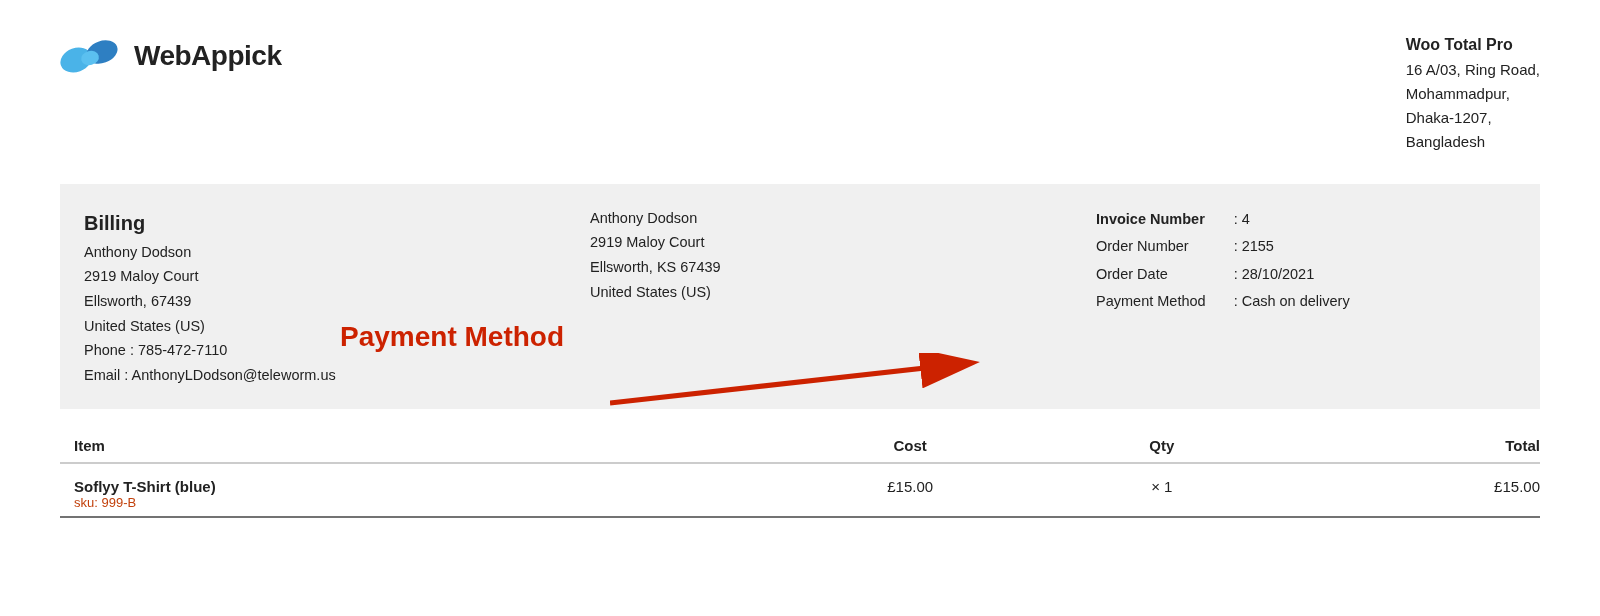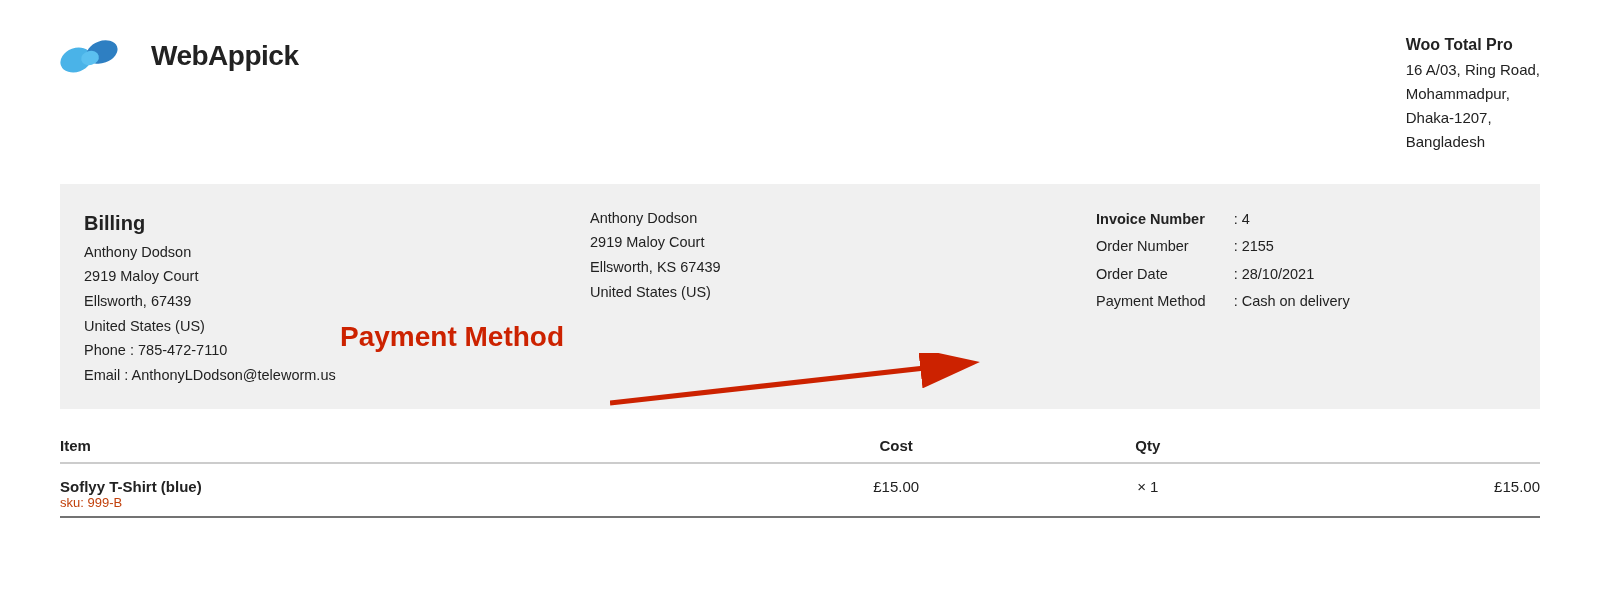--- a/index.html
+++ b/index.html
@@ -18,21 +18,21 @@
     
     .header {
       display: flex;
       justify-content: space-between;
       align-items: flex-start;
       margin-bottom: 30px;
     }
     .logo-area {
       display: flex;
       align-items: center;
-      gap: 27px;
+      gap: 10px;
     }
     .logo-icon {
       width: 64px;
       height: 48px;
     }
     .logo-text {
       font-size: 28px;
       font-weight: 900;
       color: #222;
       letter-spacing: -0.5px;
@@ -87,21 +87,21 @@
     .table-section {
       margin-top: 18px;
     }
     .table-header {
       display: flex;
       border-bottom: 2px solid #ccc;
       padding: 10px 0 8px 0;
       font-weight: 700;
       font-size: 15px;
     }
-    .col-item { flex: 0 0 48%; }
+    .col-item { flex: 0 0 48%; margin-left: 14px; }
     .col-cost { flex: 0 0 17%; text-align: center; }
     .col-qty  { flex: 0 0 17%; text-align: center; }
     .col-total{ flex: 1; text-align: right; }
 
     .table-row {
       display: flex;
       padding: 14px 0 6px 0;
       font-size: 15px;
       border-bottom: 2px solid #737373;
     }
@@ -194,20 +194,21 @@
       </defs>
     </svg>
     <div style="position:absolute; left:280px; top:-88px; font-size:28px; font-weight:900; color:#cc2200; white-space:nowrap; z-index:11;">Payment Method</div>
   </div>
 
   <div class="table-section">
     <div class="table-header">
       <div class="col-item">Item</div>
       <div class="col-cost">Cost</div>
       <div class="col-qty">Qty</div>
+      <div class="col-total">Total</div>
     </div>
     <div class="table-row">
       <div class="col-item">
         <div class="product-name">Soflyy T-Shirt (blue)</div>
         <div class="sku">sku: 999-B</div>
       </div>
       <div class="col-cost">£15.00</div>
       <div class="col-qty">× 1</div>
       <div class="col-total">£15.00</div>
     </div>

